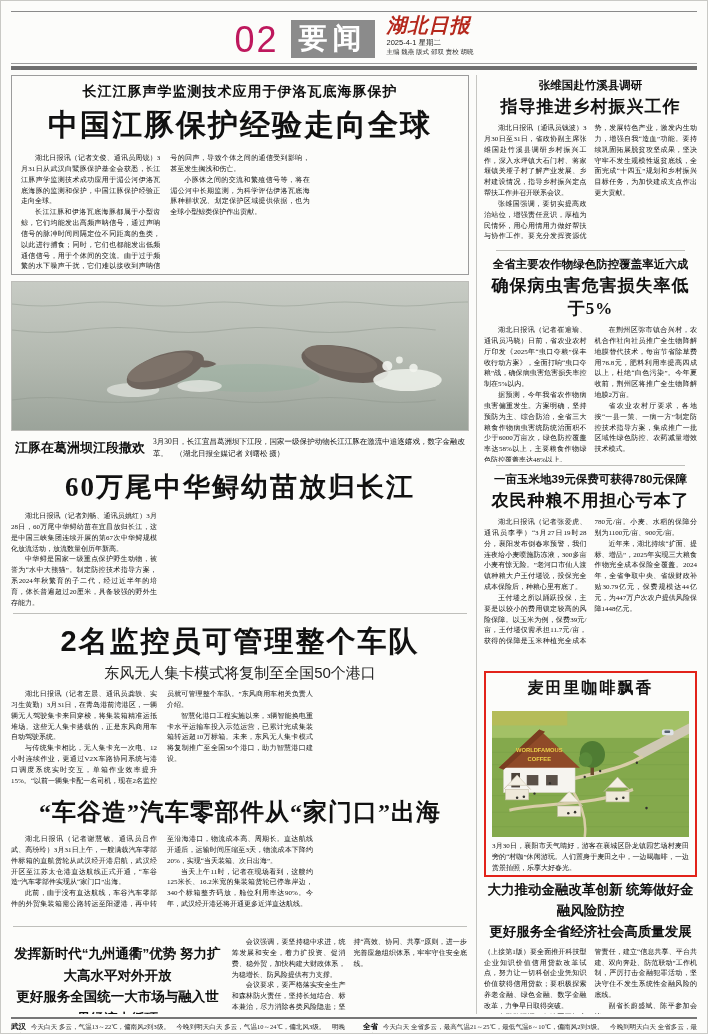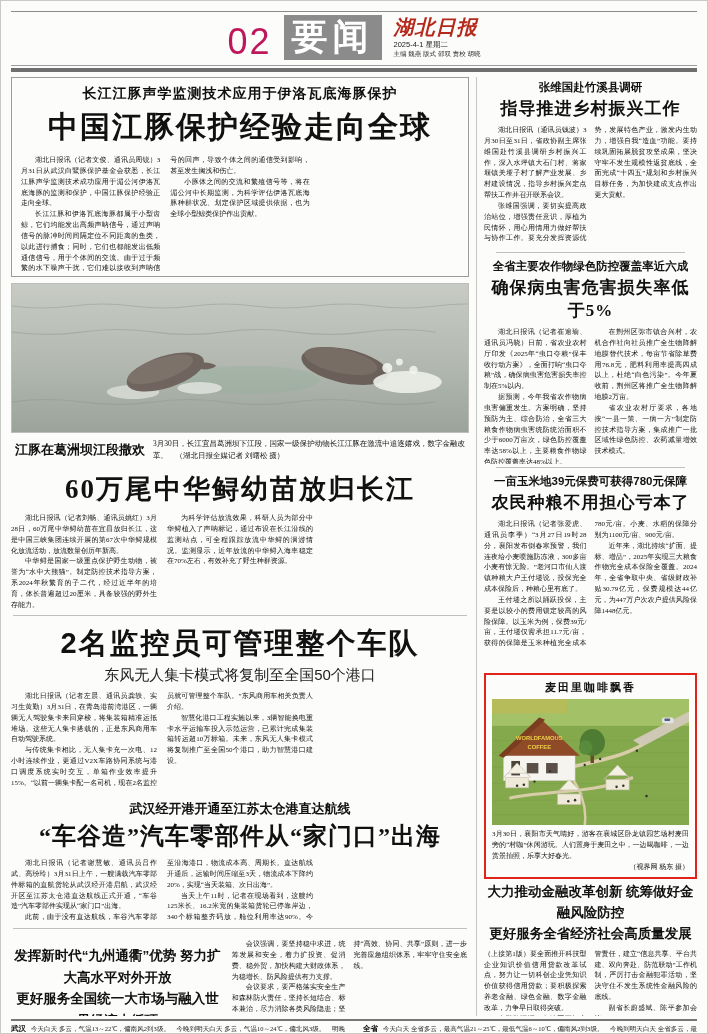--- a/index.html
+++ b/index.html
@@ -6,21 +6,21 @@
   html,body { background:#e9e9e7; }
   .page {
     width:708px; height:1034px; margin:0 auto; background:#fcfcfa;
     font-family:"Liberation Serif", serif; color:#111; overflow:hidden;
     border:1px solid #c9c9c5; position:relative;
   }
   
   .topline { border-top:1px solid #8a8a8a; margin:10px 10px 0; }
   .masthead { display:flex; justify-content:center; align-items:flex-end; gap:12px; padding:3px 0 5px; }
   .page-no { font-family:"Liberation Sans",sans-serif; font-size:36px; line-height:1; color:#be185d; letter-spacing:2px; }
-  .section-box { background:#8b8b8b; color:#fff; font-family:"Liberation Sans",sans-serif; font-weight:700; font-size:36px; line-height:1; padding:4px 8px 5px; letter-spacing:5px; }
+  .section-box { background:#8b8b8b; color:#fff; font-family:"Liberation Sans",sans-serif; font-weight:700; font-size:29px; line-height:1; padding:4px 8px 5px; letter-spacing:5px; }
   .logo-block { padding-bottom:1px; }
   .paper { color:#b5281c; font-weight:700; font-style:italic; font-size:20px; line-height:1.05; letter-spacing:1px; }
   .date-line { font-family:"Liberation Sans",sans-serif; font-size:7.5px; color:#222; margin-top:2px; }
   .credits-line { font-family:"Liberation Sans",sans-serif; font-size:6.5px; color:#333; }
   .rule-thin { height:1px; background:#9c9c9c; margin:0 10px 2px; }
   .rule-thick { height:4px; background:#6f6f6f; margin:0 10px; }
   
   .main { display:flex; gap:7px; padding:5px 10px 0; height:944px; overflow:hidden; }
   .col-left { width:458px; overflow:hidden; }
   .vdiv { width:1px; background:#c6c6c2; }
@@ -54,21 +54,21 @@
   .cont-body { flex:1; height:86px; }
   
   .r-article { overflow:hidden; }
   .r-kicker { text-align:center; font-family:"Liberation Sans",sans-serif; font-weight:600; font-size:11.5px; margin-top:3px; }
   .r-headline { text-align:center; font-weight:800; font-size:17px; letter-spacing:1px; margin:2px 0 5px; }
   .h-research { height:172px; } .h-research .body2 { height:120px; }
   .h-pest { height:208px; } .h-pest .body2 { height:158px; }
   .h-insurance { height:200px; } .h-insurance .body2 { height:150px; }
   .r-div { border-top:1px solid #bfbfbb; margin:3px 12px; }
   .red-box { border:2px solid #e2231a; padding:5px 6px 4px; height:206px; overflow:hidden; margin-top:2px; }
-  .box-title { text-align:center; font-weight:800; font-size:11px; letter-spacing:2px; margin-bottom:4px; }
+  .box-title { text-align:center; font-weight:800; font-size:16px; letter-spacing:2px; margin-bottom:12px; }
   .photo-cafe { height:126px; overflow:hidden; }
   .photo-cafe svg { display:block; width:100%; height:100%; }
   .box-caption { font-size:7px; line-height:1.55; text-align:justify; margin-top:4px; }
   .box-credit { font-size:7px; text-align:right; }
   .h-finance { height:140px; margin-top:3px; }
   .fin-head { text-align:center; font-weight:800; font-size:13.5px; line-height:1.55; }
   .h-finance .body2 { height:92px; margin-top:4px; }
   
   .footer { border-top:2px solid #777; margin:3px 10px 0; display:flex; gap:18px; padding-top:3px; }
   .w-block { display:flex; gap:4px; flex:1; }
@@ -141,38 +141,36 @@
       <div class="caption-row">
         <div class="caption-title">江豚在葛洲坝江段撒欢</div>
         <div class="caption-text">3月30日，长江宜昌葛洲坝下江段，国家一级保护动物长江江豚在激流中追逐嬉戏，数字金融改革。　（湖北日报全媒记者 刘曙松 摄）</div>
       </div>
 
       <div class="r-article" style="height:146px;">
         <div class="headline-lg">60万尾中华鲟幼苗放归长江</div>
         <div class="body3 sturgeon-body">
           <p>湖北日报讯（记者刘畅、通讯员姚红）3月28日，60万尾中华鲟幼苗在宜昌放归长江，这是中国三峡集团连续开展的第67次中华鲟规模化放流活动，放流数量创历年新高。</p>
           <p>中华鲟是国家一级重点保护野生动物，被誉为“水中大熊猫”。制定防控技术指导方案，系2024年秋繁育的子二代，经过近半年的培育，体长普遍超过20厘米，具备较强的野外生存能力。</p>
-          <p>为科学评估放流效果，科研人员为部分中华鲟植入了声呐标记，通过布设在长江沿线的监测站点，可全程跟踪放流中华鲟的洄游情况。监测显示，近年放流的中华鲟入海率稳定在70%左右，有效补充了野生种群资源。</p>
         </div>
       </div>
 
       <div class="hrule"></div>
 
       <div class="r-article" style="height:176px;">
         <div class="headline-truck">2名监控员可管理整个车队</div>
         <div class="subhead">东风无人集卡模式将复制至全国50个港口</div>
         <div class="body3 truck-body">
           <p>湖北日报讯（记者左晨、通讯员龚轶、实习生黄勤）3月31日，在青岛港前湾港区，一辆辆无人驾驶集卡来回穿梭，将集装箱精准运抵堆场。这些无人集卡搭载的，正是东风商用车自动驾驶系统。</p>
           <p>与传统集卡相比，无人集卡充一次电、12小时连续作业，更通过V2X车路协同系统与港口调度系统实时交互，单箱作业效率提升15%。“以前一辆集卡配一名司机，现在2名监控员就可管理整个车队。”东风商用车相关负责人介绍。</p>
           <p>智慧化港口工程实施以来，3辆智能换电重卡水平运输车投入示范运营，已累计完成集装箱转运超10万标箱。未来，东风无人集卡模式将复制推广至全国50个港口，助力智慧港口建设。</p>
         </div>
       </div>
 
       <div class="r-article" style="height:128px;">
-        <div class="kicker-sm">武汉经开港开通至江苏太仓港直达航线</div>
         <div class="headline-port">“车谷造”汽车零部件从“家门口”出海</div>
         <div class="body3 port-body">
           <p>湖北日报讯（记者谢慧敏、通讯员吕作武、高玢玲）3月31日上午，一艘满载汽车零部件标箱的直航货轮从武汉经开港启航，武汉经开区至江苏太仓港直达航线正式开通，“车谷造”汽车零部件实现从“家门口”出海。</p>
           <p>此前，由于没有直达航线，车谷汽车零部件的外贸集装箱需公路转运至阳逻港，再中转至沿海港口，物流成本高、周期长。直达航线开通后，运输时间压缩至3天，物流成本下降约20%，实现“当天装箱、次日出海”。</p>
           <p>当天上午11时，记者在现场看到，这艘约125米长、16.2米宽的集装箱货轮已停靠岸边，340个标箱整齐码放，舱位利用率达90%。今年，武汉经开港还将开通更多近洋直达航线。</p>
         </div>
       </div>
 
       <div class="hrule"></div>
 

